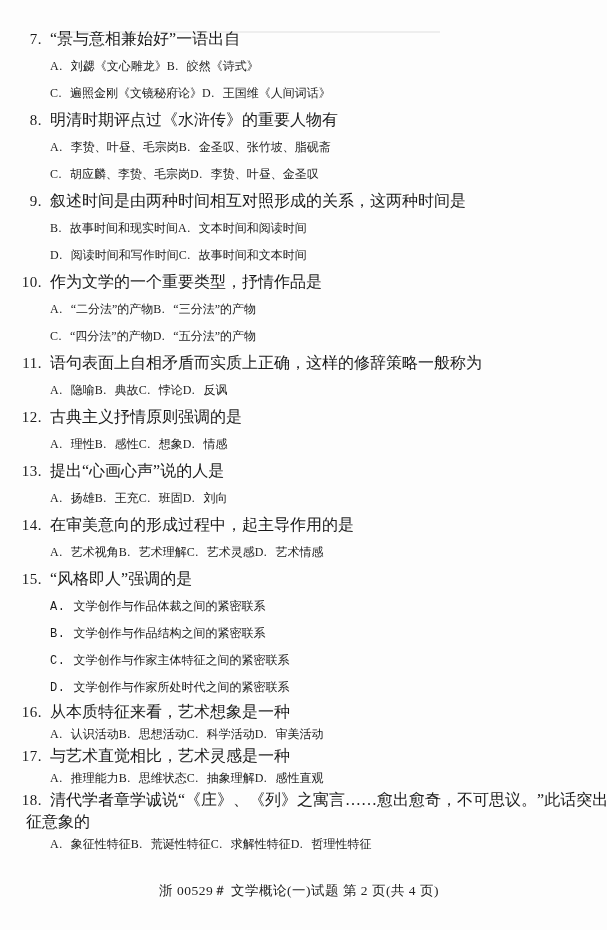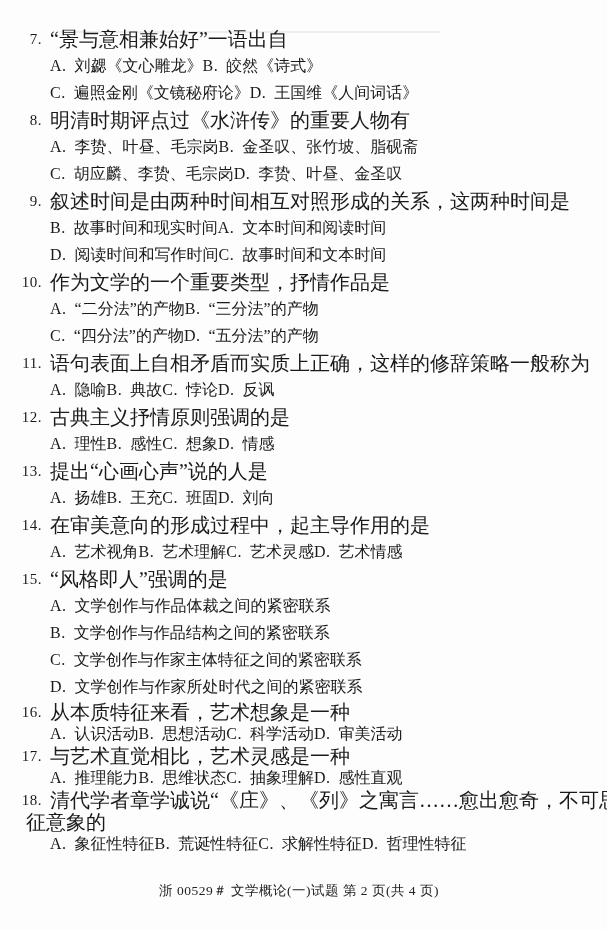--- a/index.html
+++ b/index.html
@@ -27,29 +27,29 @@
   .question.compact .line { height: 22px; }
   .qnum {
     flex: none;
     width: 42px;
     text-align: right;
     font-size: 15px;
     letter-spacing: 0.5px;
   }
   .qtext {
     margin-left: 8px;
-    font-size: 20px;
+    font-size: 16px;
     white-space: nowrap;
   }
   .qtext.cont { margin-left: 26px; }
   .opts { margin-left: 50px; }
   .row2 { display: grid; grid-template-columns: 260px auto; align-items: center; }
   .row4 { display: grid; grid-template-columns: 108px 114px 113px auto; align-items: center; }
-  .rowlist { display: block; }
-  .opt { font-size: 16px; white-space: nowrap; }
+  .rowlist { display: block; font-family: Liberation Mono, monospace; }
+  .opt { font-size: 12px; white-space: nowrap; }
   .olabel { margin-right: 8px; letter-spacing: 0.5px; }
   .footer {
     position: absolute;
     left: 0; right: 9px;
     bottom: 30px;
     text-align: center;
     font-size: 13.5px;
     color: #222222;
     letter-spacing: 0.5px;
   }

